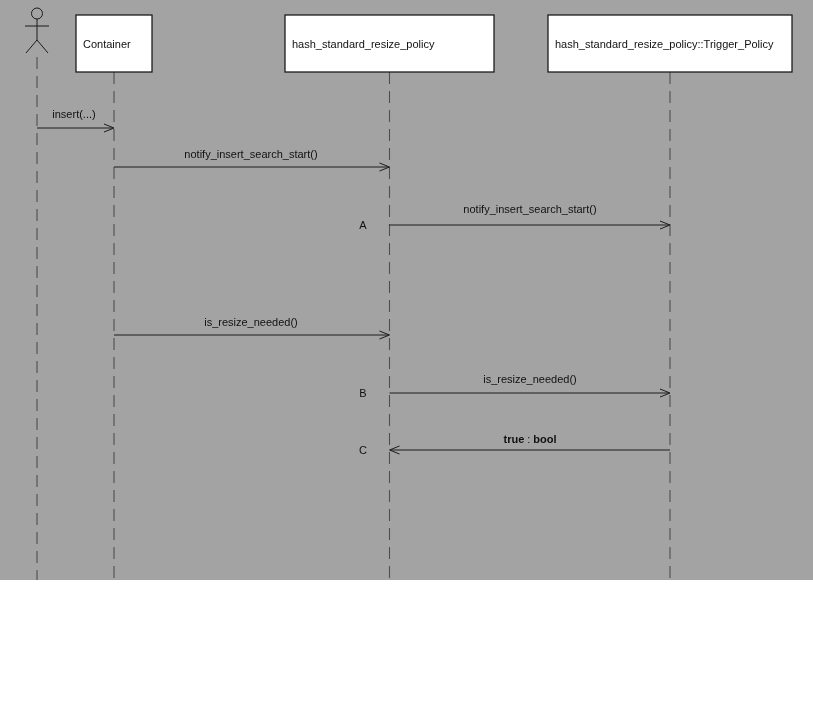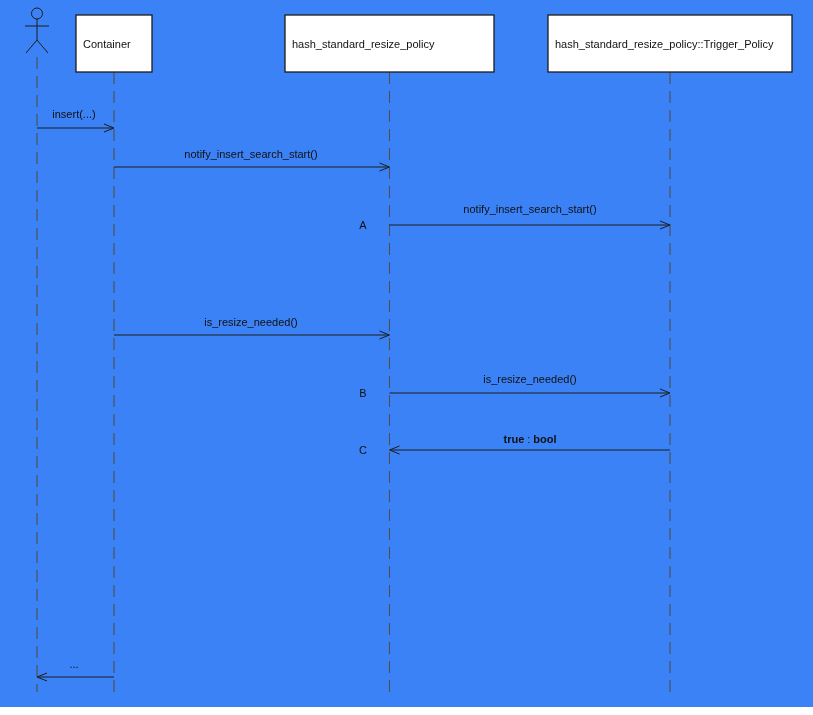--- a/index.html
+++ b/index.html
@@ -3,22 +3,22 @@
 <meta charset="utf-8">
 <style>
   html, body {
     margin: 0;
     padding: 0;
     background: #ffffff;
   }
   .canvas {
     position: relative;
     width: 813px;
-    height: 707px;
-    background: #3b82f6;
+    height: 580px;
+    background: #a3a3a3;
     overflow: hidden;
   }
   svg text {
     font-family: "Liberation Sans", sans-serif;
     font-size: 11px;
     fill: #111111;
   }
   svg .bold { font-weight: bold; }
   svg .boxline { fill: #ffffff; stroke: #1c1c1c; stroke-width: 1.3; }
   svg .solid  { stroke: #1c1c1c; stroke-width: 1; fill: none; }

